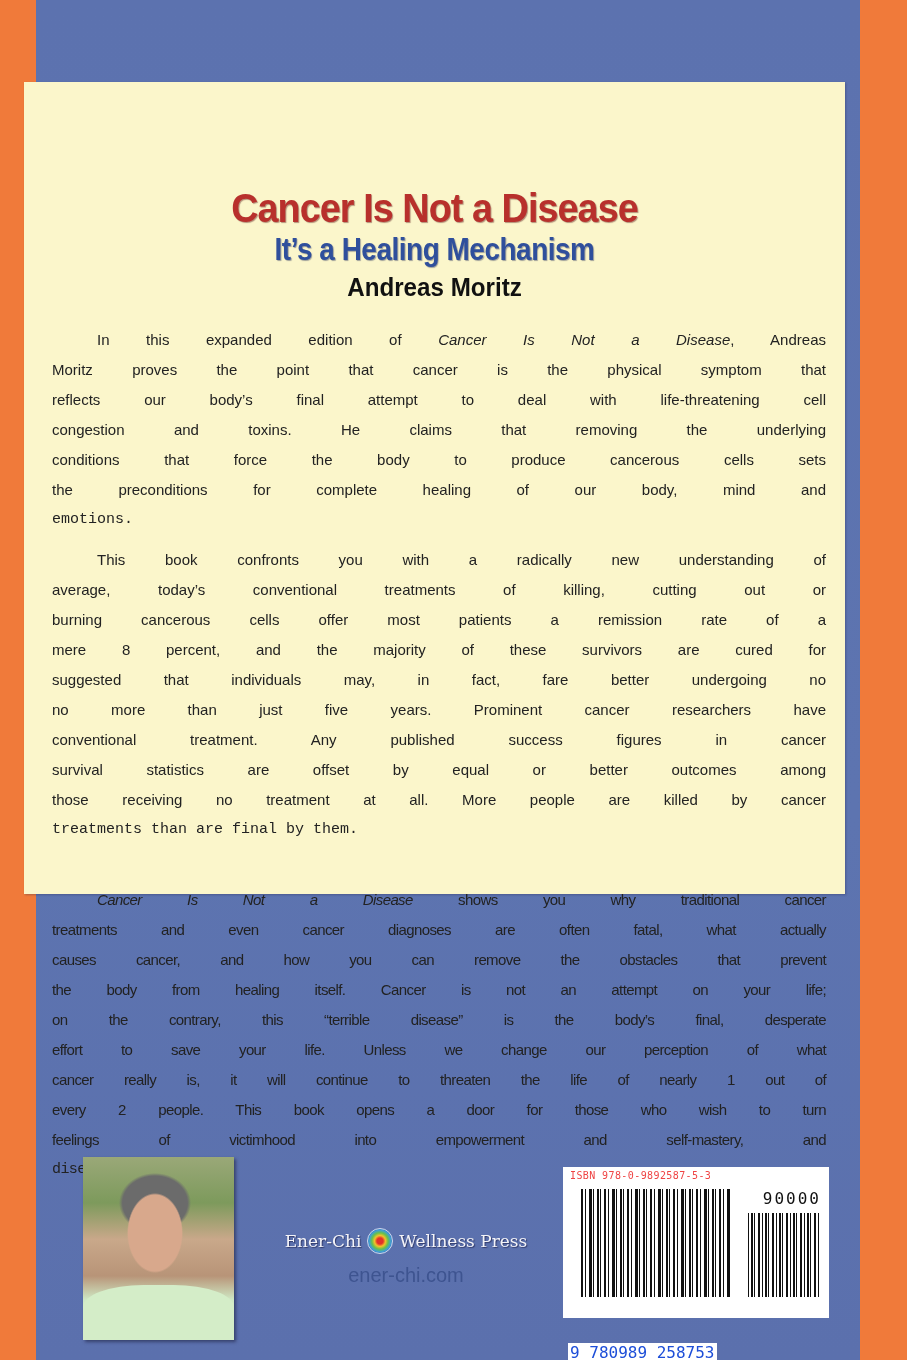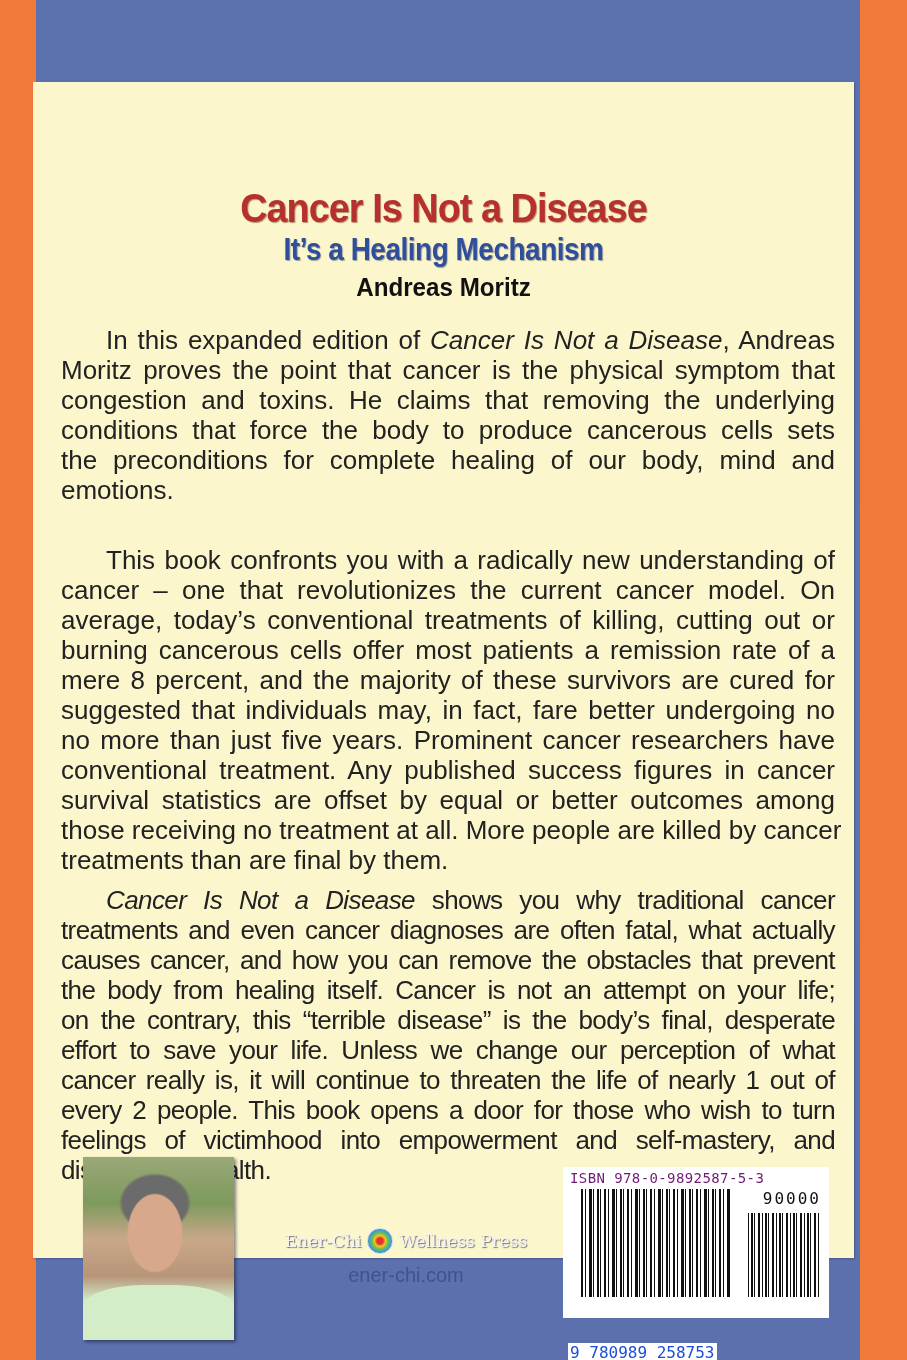--- a/index.html
+++ b/index.html
@@ -6,21 +6,21 @@
   body {
     width: 907px; height: 1360px; position: relative; overflow: hidden;
     background: #f07a3a;
     font-family: "Liberation Sans", sans-serif;
   }
   .cover {
     position: absolute; left: 36px; top: 0; width: 824px; height: 1360px;
     background: linear-gradient(180deg, #5c72af 0%, #5d74b0 60%, #5b70ad 100%);
   }
   .panel {
-    position: absolute; left: 33px; top: 82px; width: 821px; height: 1176px;
+    position: absolute; left: 24px; top: 82px; width: 821px; height: 812px;
     background: #fbf6cb;
     box-shadow: 1px 1px 2px rgba(40,40,80,0.35);
   }
   .title {
     position: absolute; left: 0; width: 100%; text-align: center;
     top: 103px; font-weight: bold; font-size: 41px; color: #b8302c;
     letter-spacing: -1px;
     text-shadow: 1px 1px 1px rgba(90,20,20,0.45);
     transform: scaleX(0.92); transform-origin: center;
   }
@@ -31,27 +31,27 @@
     text-shadow: 1px 1px 1px rgba(20,30,80,0.4);
     transform: scaleX(0.9); transform-origin: center;
   }
   .author {
     position: absolute; left: 0; width: 100%; text-align: center;
     top: 190px; font-weight: bold; font-size: 26px; color: #111;
     transform: scaleX(0.93); transform-origin: center;
   }
   .body-text {
     position: absolute; left: 64px; width: 774px; color: #222;
-    font-size: 26px;
+    font-size: 15px;
   }
   .line {
     display: block; height: 30px; line-height: 30px; white-space: nowrap;
     text-align: justify; text-align-last: justify; overflow: visible;
   }
-  .line.last { text-align-last: left; }
+  .line.last { text-align-last: left; font-family: Liberation Mono, monospace; }
   .line.indent { padding-left: 45px; }
   .para { position: absolute; left: 0; width: 100%; }
   .p1 { top: 243px; }
   .p2 { top: 463px; }
   .p3 { top: 803px; }
   .p3 .line { letter-spacing: -0.6px; word-spacing: -1px; }
   em { font-style: italic; }
 
   .photo {
     position: absolute; left: 83px; top: 1157px; width: 151px; height: 183px;
@@ -80,21 +80,21 @@
   .website {
     position: absolute; left: 275px; top: 1264px; width: 262px; text-align: center;
     color: #3e5490; font-size: 20px;
   }
   .barcode {
     position: absolute; left: 563px; top: 1167px; width: 266px; height: 151px;
     background: #fff;
   }
   .isbn-text {
     position: absolute; left: 7px; top: 3px; width: 252px; font-family: "DejaVu Sans Mono", monospace;
-    font-size: 14px; color: #701a75; letter-spacing: 0.4px; white-space: nowrap;
+    font-size: 10px; color: #ef4444; letter-spacing: 0.4px; white-space: nowrap;
   }
   .price-text {
     position: absolute; right: 8px; top: 22px; font-family: "DejaVu Sans Mono", monospace;
     font-size: 16px; color: #111; letter-spacing: 2px;
   }
   .bars-main {
     position: absolute; left: 18px; top: 22px; width: 150px; height: 108px;
     background: repeating-linear-gradient(90deg,
       #111 0 2px, #fff 2px 4px, #111 4px 5px, #fff 5px 8px, #111 8px 11px, #fff 11px 12px,
       #111 12px 13px, #fff 13px 16px, #111 16px 18px, #fff 18px 19px, #111 19px 20px, #fff 20px 23px);
@@ -116,29 +116,29 @@
 
 <div class="panel">
   <div class="title">Cancer Is Not a Disease</div>
   <div class="subtitle">It’s a Healing Mechanism</div>
   <div class="author">Andreas Moritz</div>
 
   <div class="body-text" style="left:28px; top:0; height:100%;">
     <div class="para p1">
       <span class="line indent"><span>In this expanded edition of </span><em>Cancer Is Not a Disease</em><span>, Andreas</span></span>
       <span class="line">Moritz proves the point that cancer is the physical symptom that</span>
+      <span class="line">reflects our body’s final attempt to deal with life-threatening cell</span>
       <span class="line">congestion and toxins. He claims that removing the underlying</span>
       <span class="line">conditions that force the body to produce cancerous cells sets</span>
       <span class="line">the preconditions for complete healing of our body, mind and</span>
       <span class="line last">emotions.</span>
     </div>
 
     <div class="para p2">
       <span class="line indent">This book confronts you with a radically new understanding of</span>
-      <span class="line">cancer – one that revolutionizes the current cancer model. On</span>
       <span class="line">average, today’s conventional treatments of killing, cutting out or</span>
       <span class="line">burning cancerous cells offer most patients a remission rate of a</span>
       <span class="line">mere 8 percent, and the majority of these survivors are cured for</span>
       <span class="line">suggested that individuals may, in fact, fare better undergoing no</span>
       <span class="line">no more than just five years. Prominent cancer researchers have</span>
       <span class="line">conventional treatment. Any published success figures in cancer</span>
       <span class="line">survival statistics are offset by equal or better outcomes among</span>
       <span class="line">those receiving no treatment at all. More people are killed by cancer</span>
       <span class="line last">treatments than are final by them.</span>
     </div>

